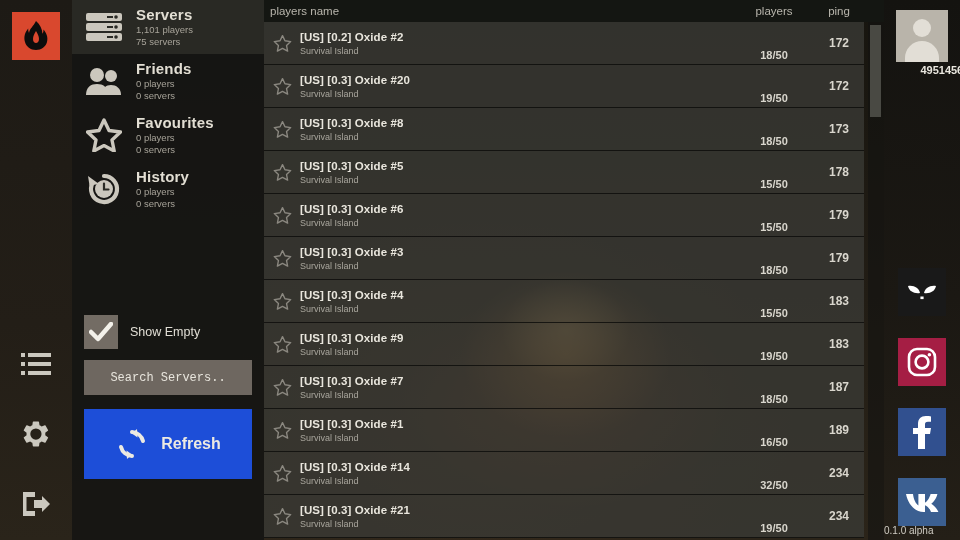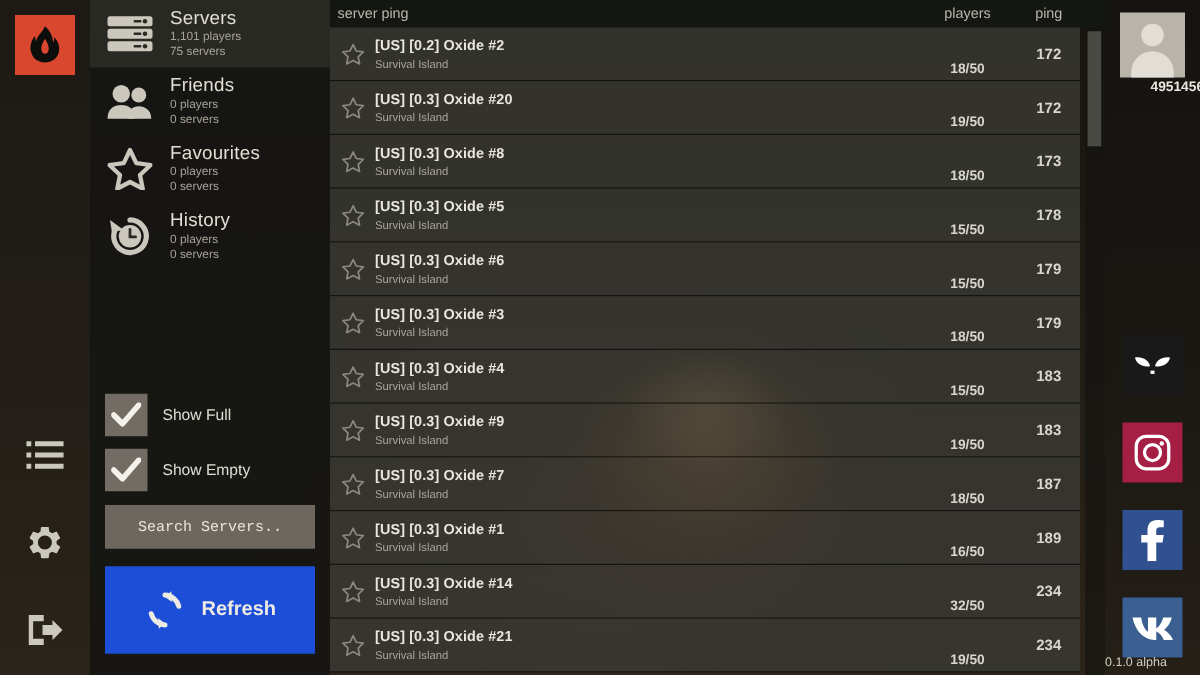--- a/index.html
+++ b/index.html
@@ -45,21 +45,21 @@
     background:rgba(22,22,19,.93);
     z-index:4;
   }
   .nav-item{
     display:flex; align-items:center; gap:10px;
     height:54px; padding:0 10px;
   }
   .nav-item.selected{ background:rgba(58,58,51,.55); }
   .nav-ico{ width:44px; height:40px; display:flex; align-items:center; justify-content:center; flex:none; }
   .nav-txt{ display:flex; flex-direction:column; justify-content:center; line-height:1.05; }
-  .nav-title{ font-size:15px; font-weight:normal; color:#e2ded3; letter-spacing:.2px; }
+  .nav-title{ font-size:15px; font-weight:bold; color:#e2ded3; letter-spacing:.2px; }
   .nav-sub{ font-size:9.5px; color:#a7a399; margin-top:2px; }
 
   .controls{ position:absolute; left:0; top:310px; width:192px; }
   .check-row{ display:flex; align-items:center; gap:12px; padding:0 12px; height:44px; }
   .check-box{
     width:34px; height:34px; background:#736c64; flex:none;
     display:flex; align-items:center; justify-content:center;
   }
   .check-label{ font-size:12.5px; color:#e0ddd4; }
   .search-box{
@@ -233,28 +233,20 @@
         </svg>
       </span>
       <span class="nav-txt">
         <span class="nav-title">History</span>
         <span class="nav-sub">0 players</span>
         <span class="nav-sub">0 servers</span>
       </span>
     </div>
 
     <div class="controls">
-      <div class="check-row">
-        <span class="check-box">
-          <svg width="24" height="20" viewBox="0 0 24 20">
-            <path d="M2 10 L9 17 L22 2" fill="none" stroke="#f3f1ea" stroke-width="4.5" stroke-linecap="round" stroke-linejoin="round"></path>
-          </svg>
-        </span>
-        <span class="check-label">Show Full</span>
-      </div>
 
       <div class="check-row">
         <span class="check-box">
           <svg width="24" height="20" viewBox="0 0 24 20">
             <path d="M2 10 L9 17 L22 2" fill="none" stroke="#f3f1ea" stroke-width="4.5" stroke-linecap="round" stroke-linejoin="round"></path>
           </svg>
         </span>
         <span class="check-label">Show Empty</span>
       </div>
 
@@ -269,21 +261,21 @@
           <path d="M17 29 A12 12 0 0 1 6 20" fill="none" stroke="#eceae2" stroke-width="4" stroke-linecap="round"></path>
           <path d="M12 32 L17 27.5 L11.5 23.5 Z" fill="#eceae2"></path>
         </svg>
         <span class="lbl">Refresh</span>
       </div>
     </div>
   </div>
 
   <div class="list-wrap">
     <div class="list-head">
-      <span class="c-name">server ping</span>
+      <span class="c-name">players name</span>
       <span class="c-players">players</span>
       <span class="c-ping">ping</span>
     </div>
     <div class="rows" id="rows">
         <div class="row">
           <span class="star">
             <svg width="19" height="18" viewBox="0 0 36 34">
               <path d="M18 3 L22.7 12.8 L33.5 14.3 L25.7 21.8 L27.7 32.4 L18 27.3 L8.3 32.4 L10.3 21.8 L2.5 14.3 L13.3 12.8 Z" fill="none" stroke="#8b8880" stroke-width="2.6" stroke-linejoin="round"></path>
             </svg>
           </span>

